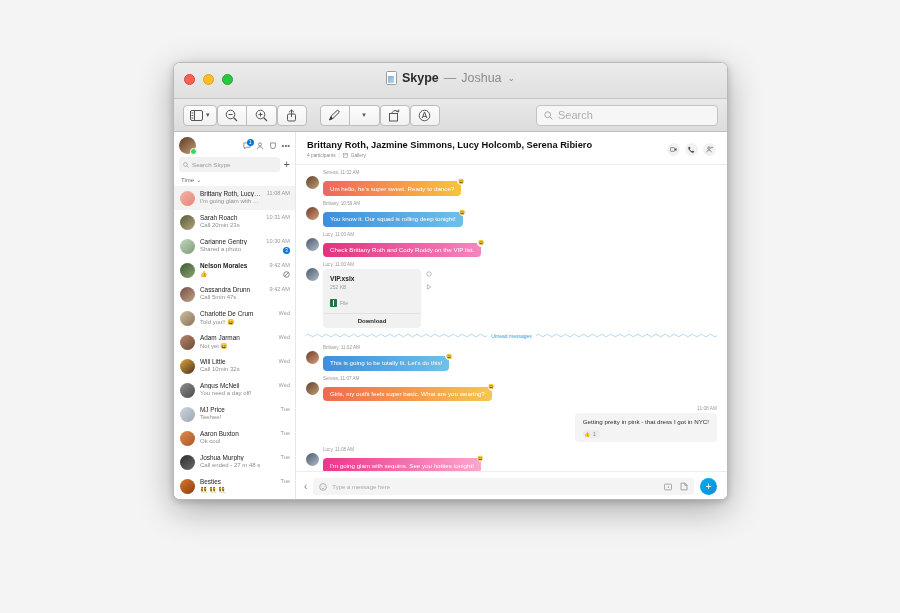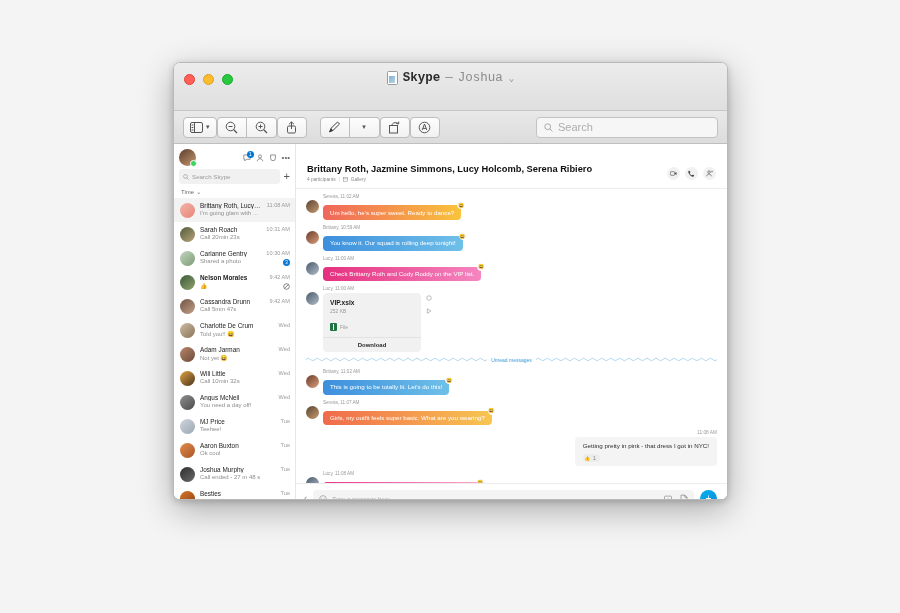--- a/index.html
+++ b/index.html
@@ -16,24 +16,23 @@
     position: absolute; left: 173px; top: 62px;
     width: 555px; height: 438px;
     background: #ffffff;
     border-radius: 7px;
     box-shadow: 0 10px 34px rgba(0,0,0,0.30), 0 2px 7px rgba(0,0,0,0.18);
     overflow: hidden;
     border: 0.5px solid #b9b9b9;
   }
   
   .titlebar {
-    height: 48px; position: relative;
+    height: 36px; position: relative;
     background: linear-gradient(#ececec, #dfdfdf);
     border-bottom: 0.5px solid #c6c6c6;
-    font-family: Liberation Mono, monospace;
   }
   .traffic { position: absolute; left: 10px; top: 11px; display: flex; gap: 8px; }
   .tl { width: 11px; height: 11px; border-radius: 50%; }
   .tl.r { background: #fe5f57; border: 0.5px solid #e0443e; }
   .tl.y { background: #febc2e; border: 0.5px solid #dea123; }
   .tl.g { background: #28c840; border: 0.5px solid #1aab29; }
   .title-wrap {
     position: absolute; left: 0; right: 0; top: 8px;
     display: flex; align-items: center; justify-content: center; gap: 5px;
     font-size: 12.5px; color: #2b2b2b;
@@ -140,21 +139,21 @@
   .ci-time { font-size: 5.6px; color: #9a9a9a; white-space: nowrap; }
   .ci-badge {
     width: 7px; height: 7px; border-radius: 50%; background: #0a78d4;
     color: #fff; font-size: 4.5px; line-height: 7px; text-align: center;
   }
   .ci-mute { font-size: 7px; color: #585858; line-height: 7px; }
 
   
   .chat { flex: 1; display: flex; flex-direction: column; min-width: 0; background:#fff; }
   .chat-head {
-    padding: 20px 11px 6px 11px; border-bottom: 1px solid #ededed;
+    padding: 8px 11px 6px 11px; border-bottom: 1px solid #ededed;
     display: flex; align-items: flex-start;
   }
   .ch-title { font-size: 9.3px; font-weight: bold; color: #0f0f0f; }
   .ch-sub { font-size: 4.8px; color: #8b8b8b; margin-top: 3px; display: flex; align-items: center; gap: 3px; }
   .ch-sep { color: #c8c8c8; }
   .ch-actions { margin-left: auto; display: flex; gap: 5px; padding-top: 3px; }
   .ch-btn {
     width: 13px; height: 13px; border-radius: 50%; background: #f1f1f1;
     display: flex; align-items: center; justify-content: center; color: #4c4c4c;
   }

